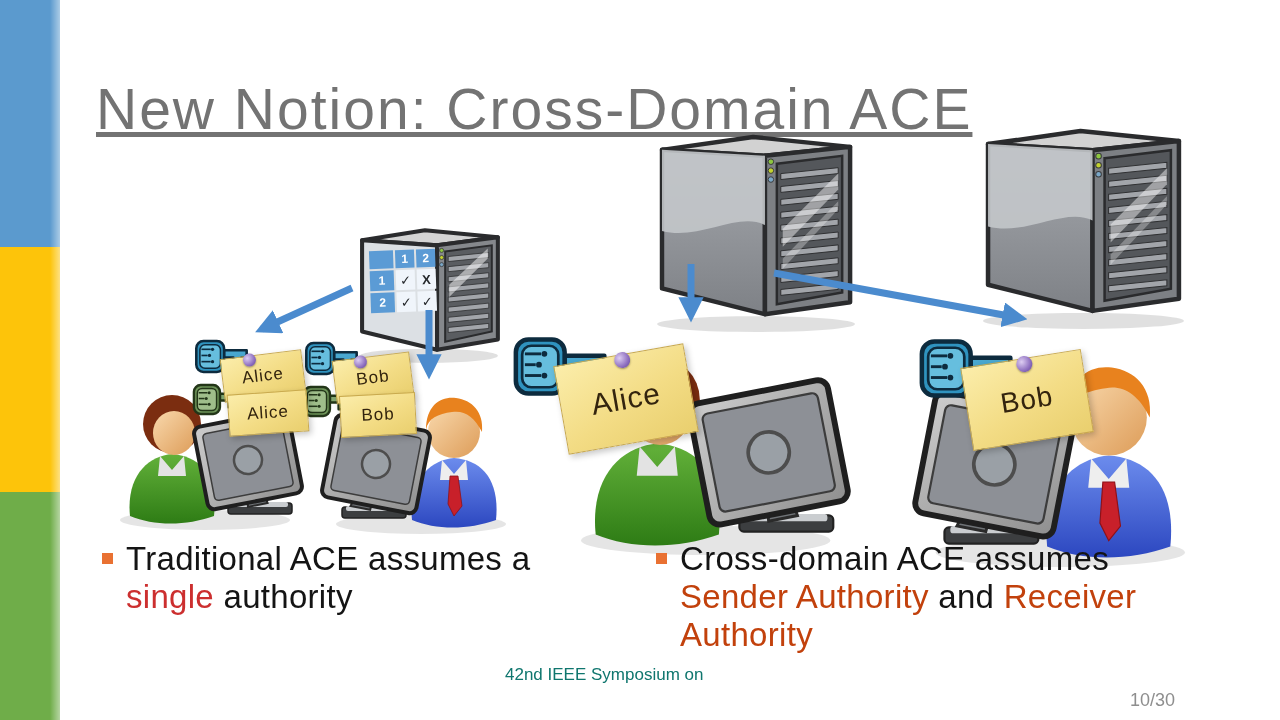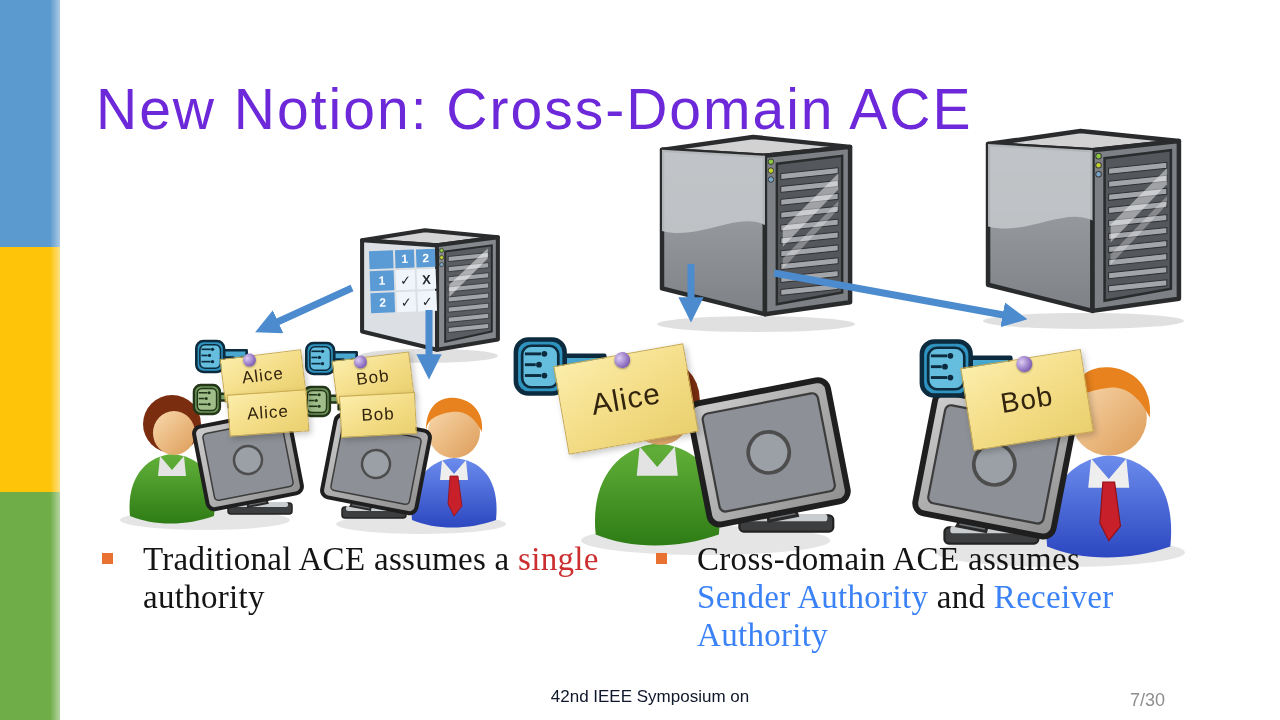--- a/index.html
+++ b/index.html
@@ -11,21 +11,21 @@
   
   .bar{position:absolute;left:0;width:60px;}
   .bar-blue{top:0;height:247px;background:#5b9ace;}
   .bar-yellow{top:247px;height:245px;background:#fdc40a;}
   .bar-green{top:492px;height:228px;background:#6fad49;}
   .bar-fade{position:absolute;left:50px;top:0;width:24px;height:720px;
             background:linear-gradient(to right,rgba(255,255,255,0),#fff 85%);}
 
   
   .title{position:absolute;left:96px;top:76px;font-size:57px;font-weight:400;
-         letter-spacing:2px;color:#6d28d9;white-space:nowrap;}
+         letter-spacing:2px;color:#737373;white-space:nowrap;text-decoration:underline;}
 
   
   .matrix{position:absolute;left:370px;top:250px;display:grid;
           grid-template-columns:24px 19px 19px;grid-template-rows:18px 20px 20px;
           gap:2px;transform:rotate(-2deg);}
   .matrix div{display:flex;align-items:center;justify-content:center;}
   .mh{background:#5b9bd5;color:#fff;font-size:12px;font-weight:bold;}
   .md{background:#f0f5fb;color:#26292c;font-size:13px;font-weight:bold;}
 
   
@@ -33,27 +33,27 @@
         border:1px solid #c8a94e;box-shadow:2px 3px 6px rgba(0,0,0,.22);
         display:flex;align-items:center;justify-content:center;
         color:#33240e;letter-spacing:1px;}
   .pin{position:absolute;width:13px;height:13px;border-radius:50%;top:-3px;
        background:radial-gradient(circle at 35% 35%,#ddcdf2,#8e6fc0 60%,#5a4190);
        box-shadow:0 1px 2px rgba(0,0,0,.35);}
 
   
   .bullet{position:absolute;}
   .bullet .marker{position:absolute;left:2px;top:13px;width:11px;height:11px;background:#e97132;}
-  .bullet .btext{margin-left:43px;font-size:33px;line-height:38px;color:#141414;letter-spacing:.3px;font-family:Liberation Serif, serif;}
+  .bullet .btext{margin-left:26px;font-size:33px;line-height:38px;color:#141414;letter-spacing:.3px;}
   .em-red{color:#cc2f2f;}
-  .em-gold{color:#3b82f6;}
-
-  
-  .footer{position:absolute;left:505px;top:664px;width:290px;text-align:center;
-          font-size:17px;line-height:22px;color:#0f172a;margin-top:22px;}
+  .em-gold{color:#c2410c;}
+
+  
+  .footer{position:absolute;left:505px;top:664px;width:290px;
+          font-size:17px;line-height:22px;color:#0f766e;}
   .pagenum{position:absolute;left:1130px;top:690px;font-size:18px;color:#8e8e8e;}
 
   svg{overflow:visible;}
   .overlay{pointer-events:none;}
 </style>
 </head>
 <body>
 
 <div id="slide">
 
@@ -308,15 +308,15 @@
   </div>
 
   <div class="bullet" style="left:654px;top:540px;width:490px">
     <span class="marker"></span>
     <div class="btext"><span>Cross-domain ACE assumes </span><span class="em-gold">Sender Authority</span><span> and </span><span class="em-gold">Receiver Authority</span></div>
   </div>
 
   <div class="footer">
     <div>42nd IEEE Symposium on</div>
   </div>
-  <div class="pagenum">7/30</div>
+  <div class="pagenum">10/30</div>
 
 </div>
 
 </body></html>

